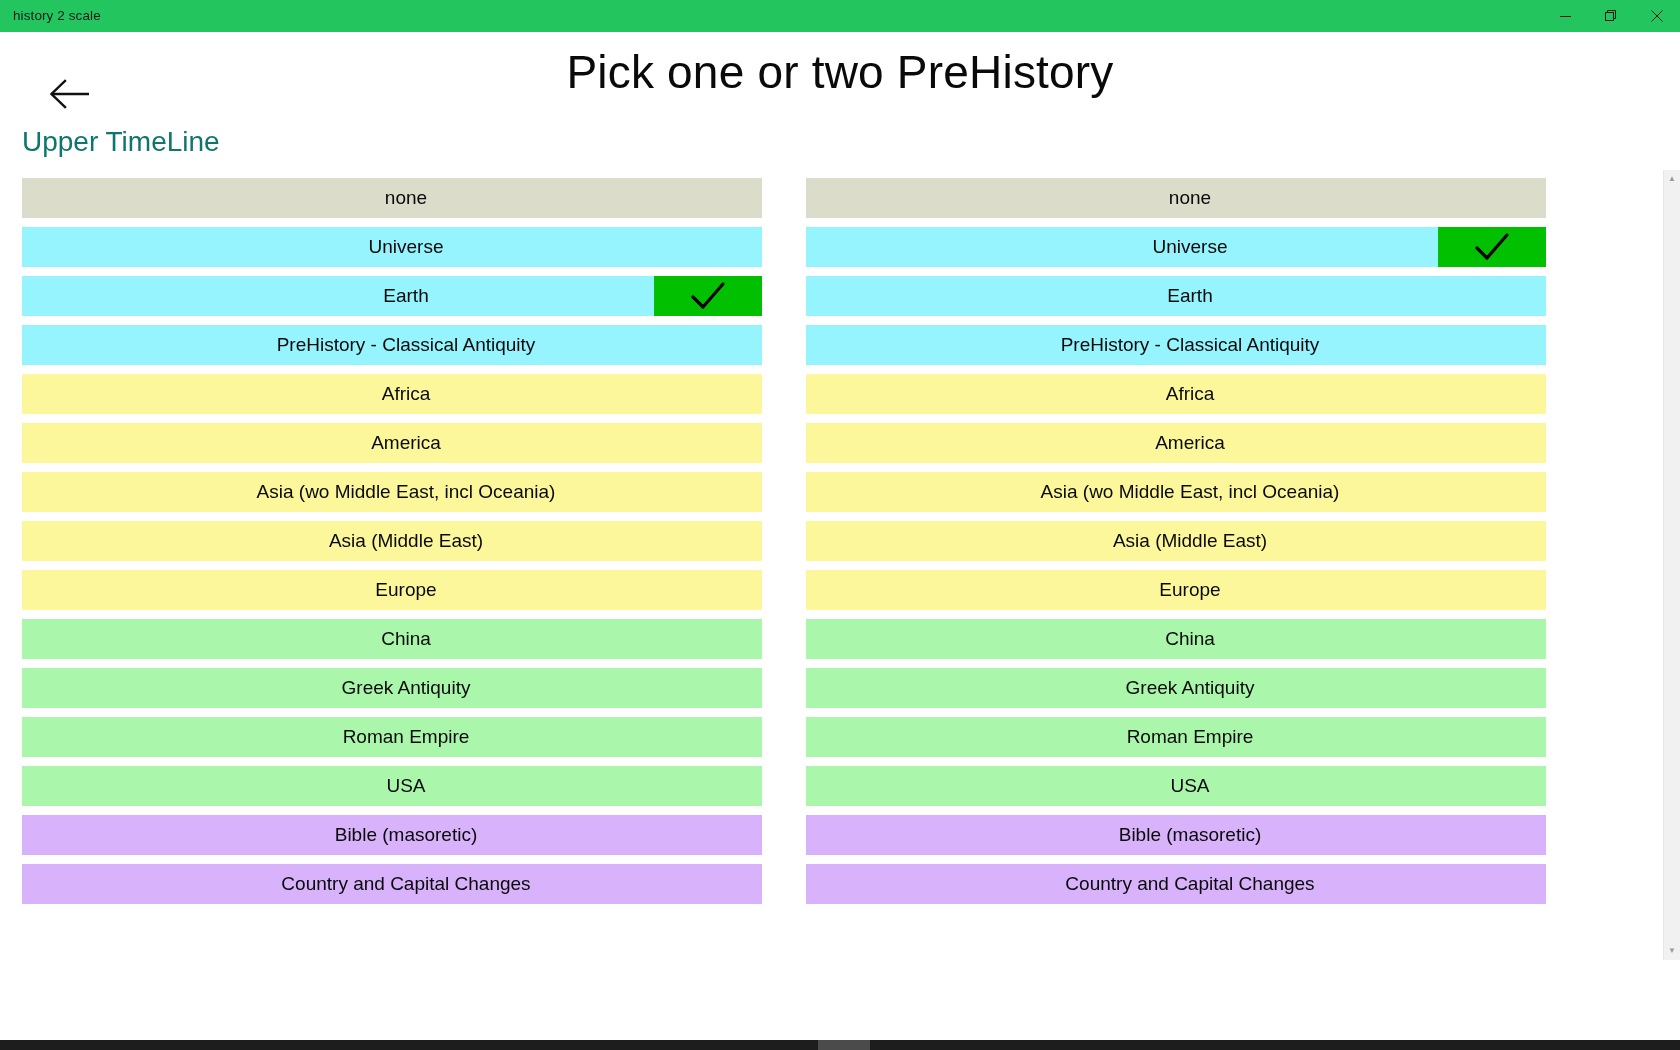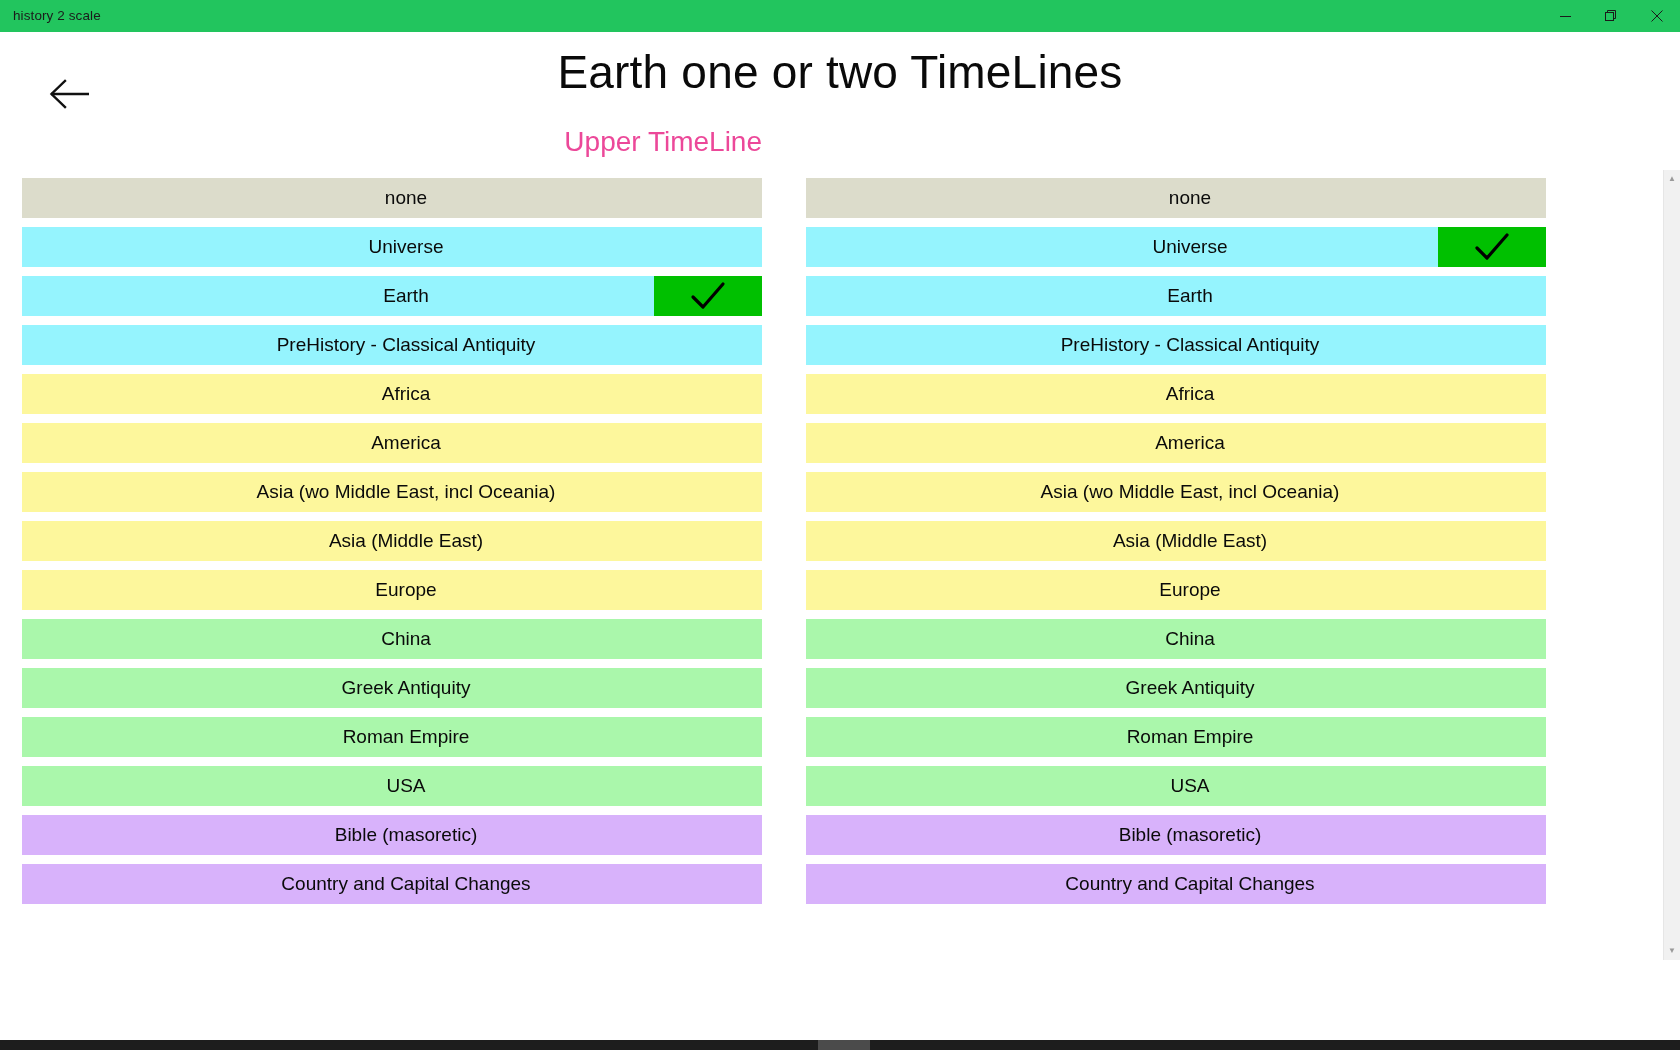--- a/index.html
+++ b/index.html
@@ -78,22 +78,22 @@
     justify-content: center;
     cursor: pointer;
   }
 
   
   .col-header {
     position: absolute;
     top: 122px;
     font-size: 28px;
     font-weight: 400;
-    color: #ec4899;
-    text-align: right;
+    color: #0f766e;
+    text-align: left;
     line-height: 40px;
   }
   .col-header.upper { left: 22px; width: 740px; }
   .col-header.lower { left: 806px; width: 740px; }
 
   
   .list {
     position: absolute;
     top: 178px;
   }
@@ -200,21 +200,21 @@
       </div>
       <div class="wincontrol">
         <svg width="12" height="12" viewBox="0 0 12 12" aria-hidden="true">
           <line x1="0.5" y1="0.5" x2="11.5" y2="11.5" stroke="#1b1b1b" stroke-width="1"></line>
           <line x1="11.5" y1="0.5" x2="0.5" y2="11.5" stroke="#1b1b1b" stroke-width="1"></line>
         </svg>
       </div>
     </div>
   </div>
 
-  <div class="page-title">Earth one or two TimeLines</div>
+  <div class="page-title">Pick one or two PreHistory</div>
 
   <div class="back-button">
     <span>
       <svg width="44" height="30" viewBox="0 0 44 30" aria-hidden="true">
         <line x1="2" y1="15" x2="40" y2="15" stroke="#111" stroke-width="2.4"></line>
         <polyline points="16,2 2.5,15 16,28" fill="none" stroke="#111" stroke-width="2.4" stroke-linecap="square"></polyline>
       </svg>
     </span>
   </div>
 

